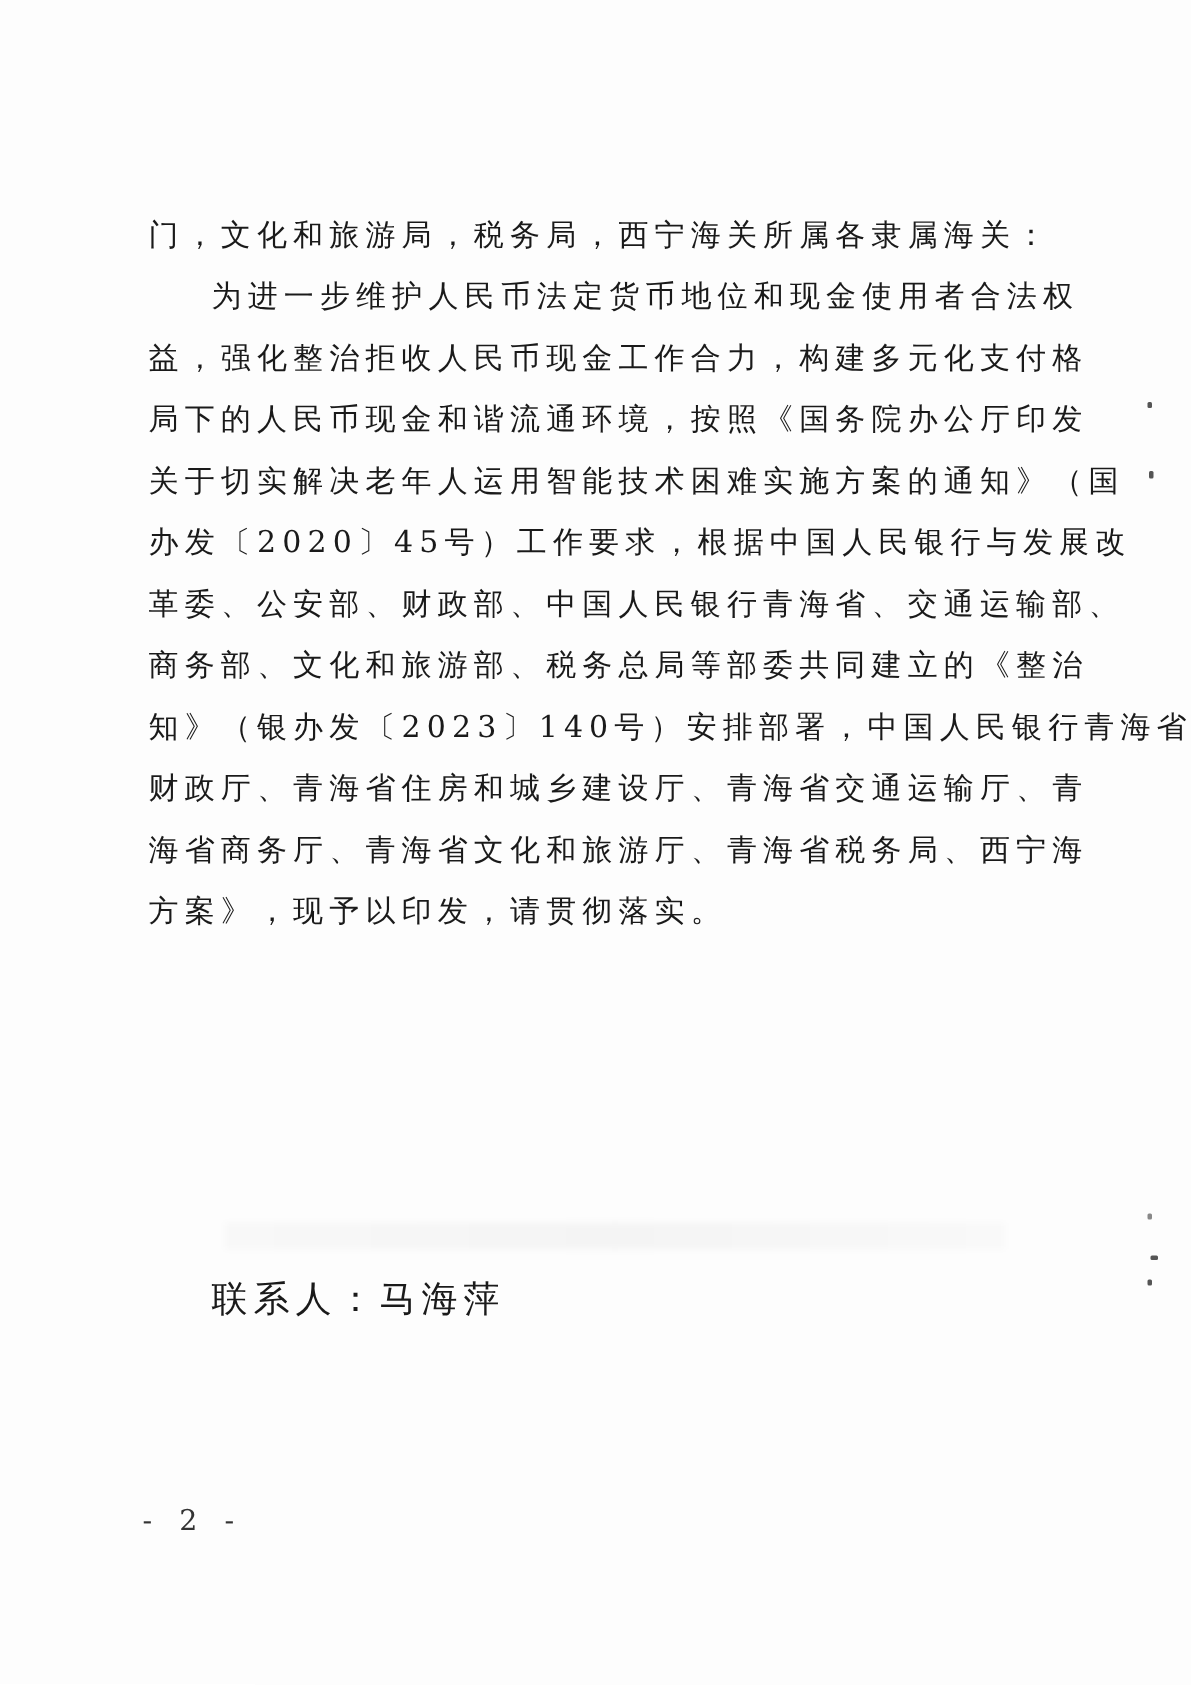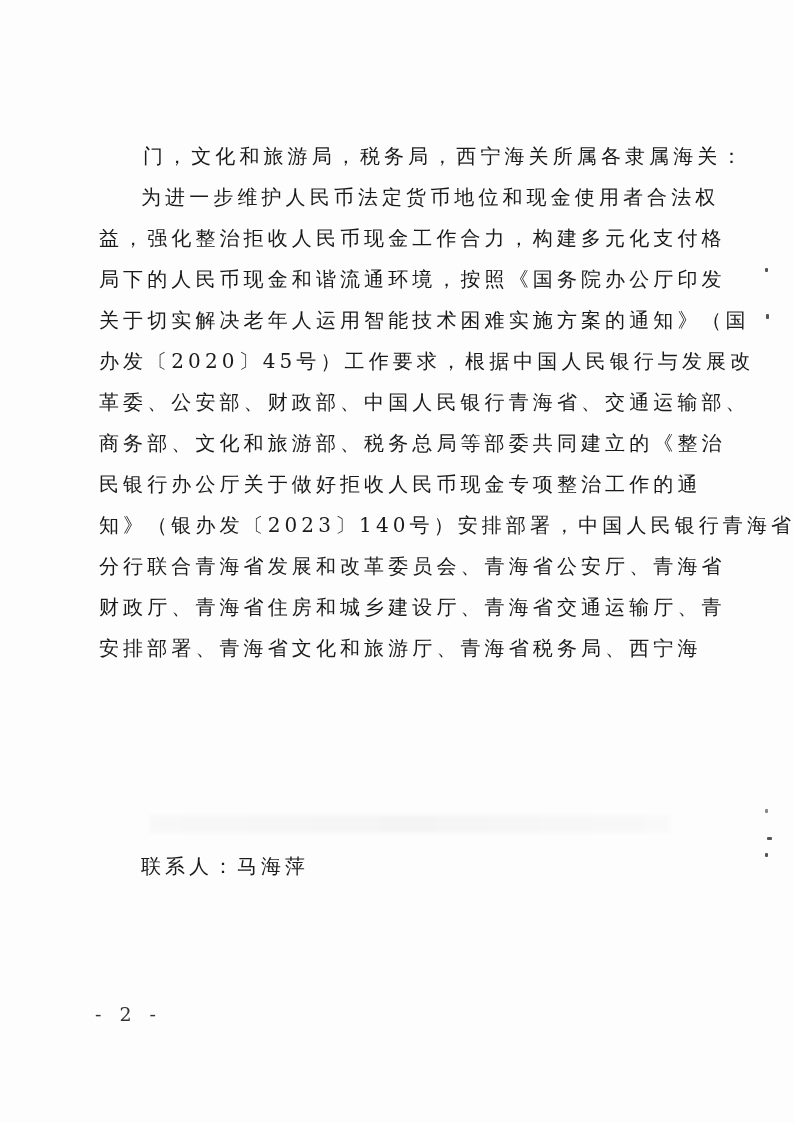--- a/index.html
+++ b/index.html
@@ -32,34 +32,33 @@
       height: 41px;
       line-height: 41px;
       font-size: 20px;
       white-space: nowrap;
       letter-spacing: 4.1px;
       text-align: justify;
       text-align-last: justify;
     }
     .line.last {
       text-align-last: left;
-      margin-left: 44px;
     }
     .line.indent {
       padding-left: 42px;
     }
     .contact {
       position: absolute;
       left: 141px;
       top: 845px;
     }
     .contact-row {
       height: 42px;
       line-height: 42px;
-      font-size: 20px;
+      font-size: 24px;
       letter-spacing: 4px;
       white-space: nowrap;
     }
     .contact-row .label-gap {
       display: inline-block;
       width: 20px;
     }
     .page-number {
       position: absolute;
       left: 95px;
@@ -90,25 +89,24 @@
 
   <div class="body-text">
     <div class="line last">门，文化和旅游局，税务局，西宁海关所属各隶属海关：</div>
     <div class="line indent">为进一步维护人民币法定货币地位和现金使用者合法权</div>
     <div class="line">益，强化整治拒收人民币现金工作合力，构建多元化支付格</div>
     <div class="line">局下的人民币现金和谐流通环境，按照《国务院办公厅印发</div>
     <div class="line">关于切实解决老年人运用智能技术困难实施方案的通知》（国</div>
     <div class="line">办发〔2020〕45号）工作要求，根据中国人民银行与发展改</div>
     <div class="line">革委、公安部、财政部、中国人民银行青海省、交通运输部、</div>
     <div class="line">商务部、文化和旅游部、税务总局等部委共同建立的《整治</div>
-    <div class="line">民银行办公厅关于做好拒收人民币现金专项整治工作的通</div>
     <div class="line">知》（银办发〔2023〕140号）安排部署，中国人民银行青海省</div>
-    <div class="line">分行联合青海省发展和改革委员会、青海省公安厅、青海省</div>
     <div class="line">财政厅、青海省住房和城乡建设厅、青海省交通运输厅、青</div>
-    <div class="line">安排部署、青海省文化和旅游厅、青海省税务局、西宁海</div>
+    <div class="line">海省商务厅、青海省文化和旅游厅、青海省税务局、西宁海</div>
+    <div class="line last">方案》，现予以印发，请贯彻落实。</div>
   </div>
 
   <div class="bleed"></div>
 
   <div class="contact">
     <div class="contact-row">
       <span>联系人：</span><span>马海萍</span>
     </div>
   </div>
 

